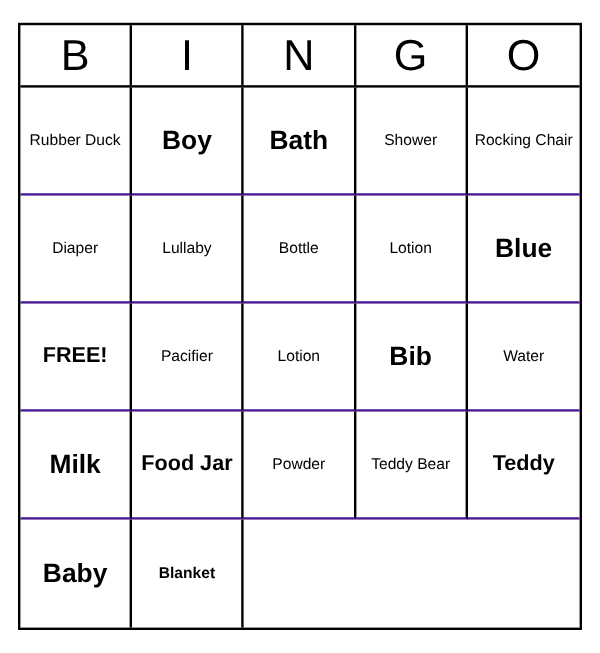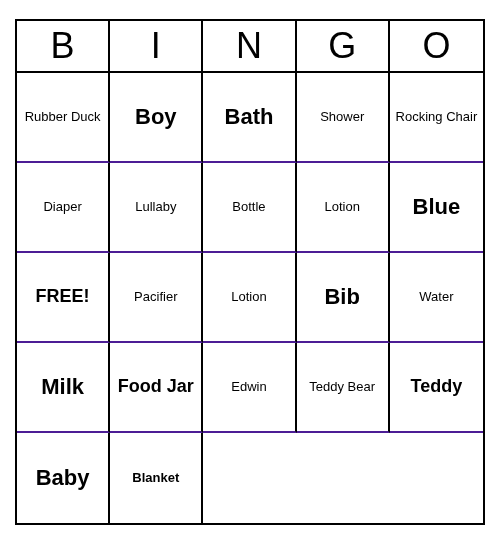--- a/index.html
+++ b/index.html
@@ -105,19 +105,19 @@
       <div class="bingo-cell small-text">Bottle</div>
       <div class="bingo-cell small-text">Lotion</div>
       <div class="bingo-cell large-text">Blue</div>
       <div class="bingo-cell medium-text">FREE!</div>
       <div class="bingo-cell small-text">Pacifier</div>
       <div class="bingo-cell small-text">Lotion</div>
       <div class="bingo-cell large-text">Bib</div>
       <div class="bingo-cell small-text">Water</div>
       <div class="bingo-cell large-text">Milk</div>
       <div class="bingo-cell medium-text">Food Jar</div>
-      <div class="bingo-cell small-text">Edwin</div>
+      <div class="bingo-cell small-text">Powder</div>
       <div class="bingo-cell small-text">Teddy Bear</div>
       <div class="bingo-cell medium-text">Teddy</div>
       <div class="bingo-cell large-text">Baby</div>
       <div class="bingo-cell small-text">Blanket</div>
     </div>
 </div>
 
 </body></html>

